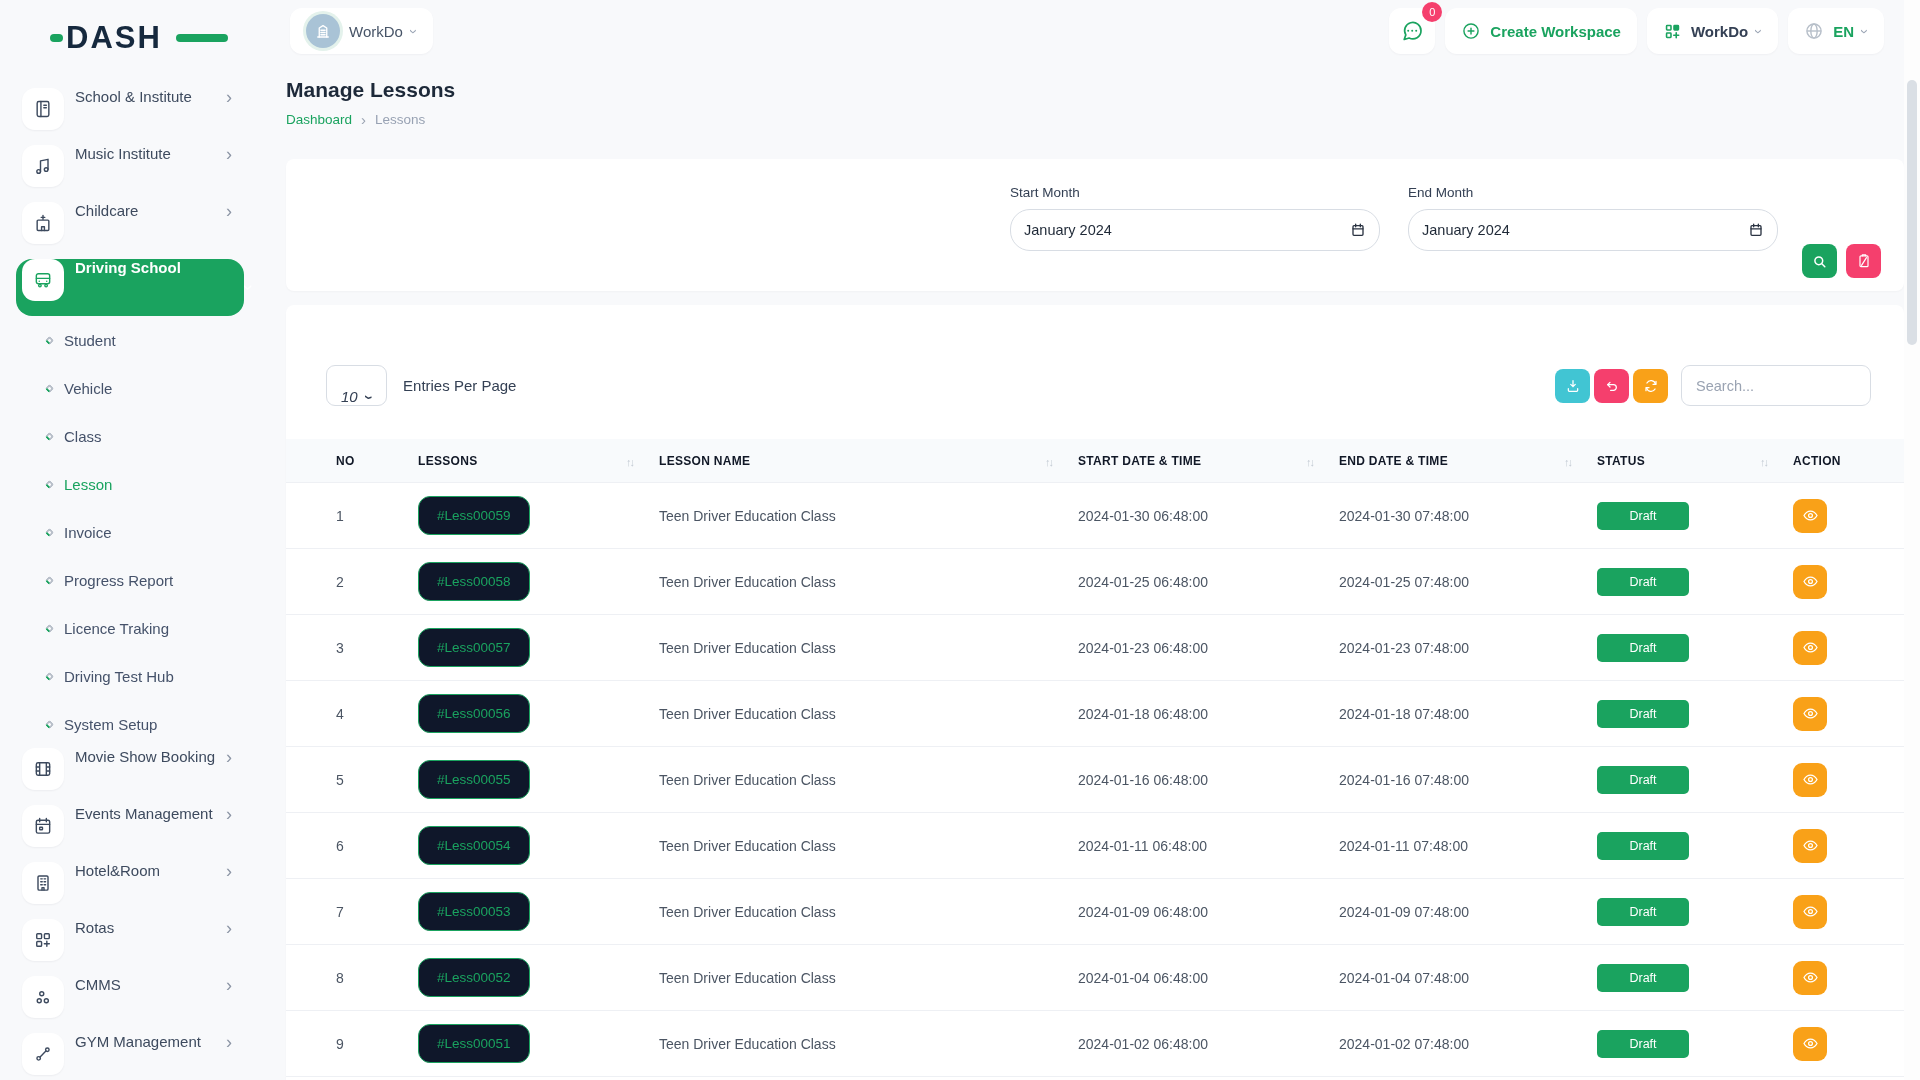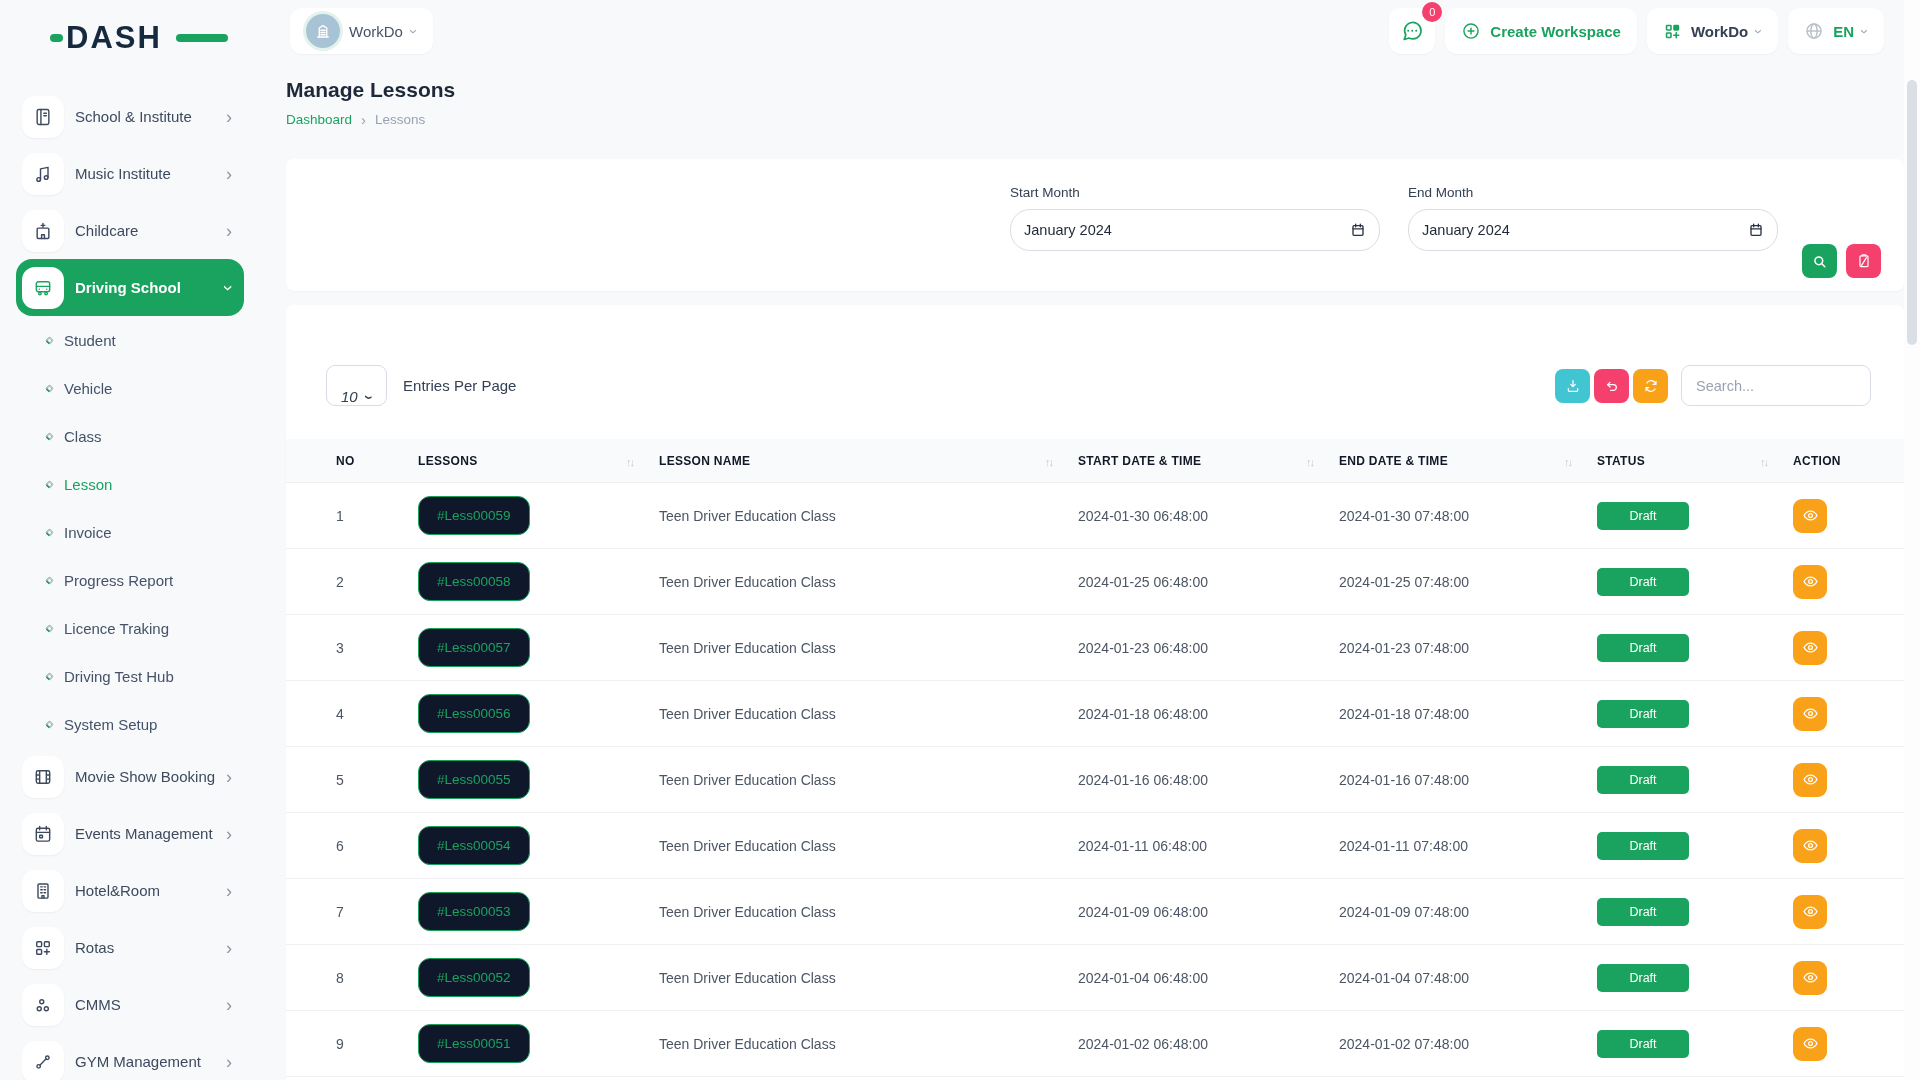--- a/index.html
+++ b/index.html
@@ -23,21 +23,21 @@
   button{font-family:inherit;border:none;background:none;cursor:pointer;}
 
   
   .sidebar{position:fixed;left:0;top:0;width:260px;height:1080px;background:var(--bg);z-index:5;}
   .logo{position:relative;margin:20px 0 0 66px;width:130px;height:34px;display:flex;align-items:center;}
   .logo-text{font-size:31px;font-weight:800;letter-spacing:2px;color:var(--navy);line-height:1;}
   .logo-pre{position:absolute;left:-16px;top:14px;width:13px;height:8px;border-radius:4px;background:var(--green);}
   .logo-dash{position:absolute;right:-32px;top:14px;width:52px;height:8px;border-radius:4px;background:var(--green);}
 
   .nav{margin-top:34px;}
-  .nav-item{display:flex;align-items:center;height:57px;margin:0 16px 0 16px;padding:0 12px 0 6px;border-radius:16px;}
+  .nav-item{display:flex;height:57px;margin:0 16px 0 16px;padding:0 12px 0 6px;border-radius:16px;}
   .nav-icon{width:42px;height:42px;border-radius:13px;background:#fff;display:flex;align-items:center;justify-content:center;
     color:var(--slate);box-shadow:0 1px 2px rgba(16,24,40,.05);flex:none;}
   .nav-label{flex:1;margin-left:11px;font-size:15px;color:var(--slate);}
   .chev{color:#8c95a5;font-size:18px;line-height:1;display:inline-block;}
   .chev.down{transform:rotate(90deg);}
   .nav-item.active{background:var(--green);}
   .nav-item.active .nav-icon{color:var(--green);box-shadow:none;}
   .nav-item.active .nav-label{color:#fff;font-weight:700;}
   .nav-item.active .chev{color:#fff;}
 

